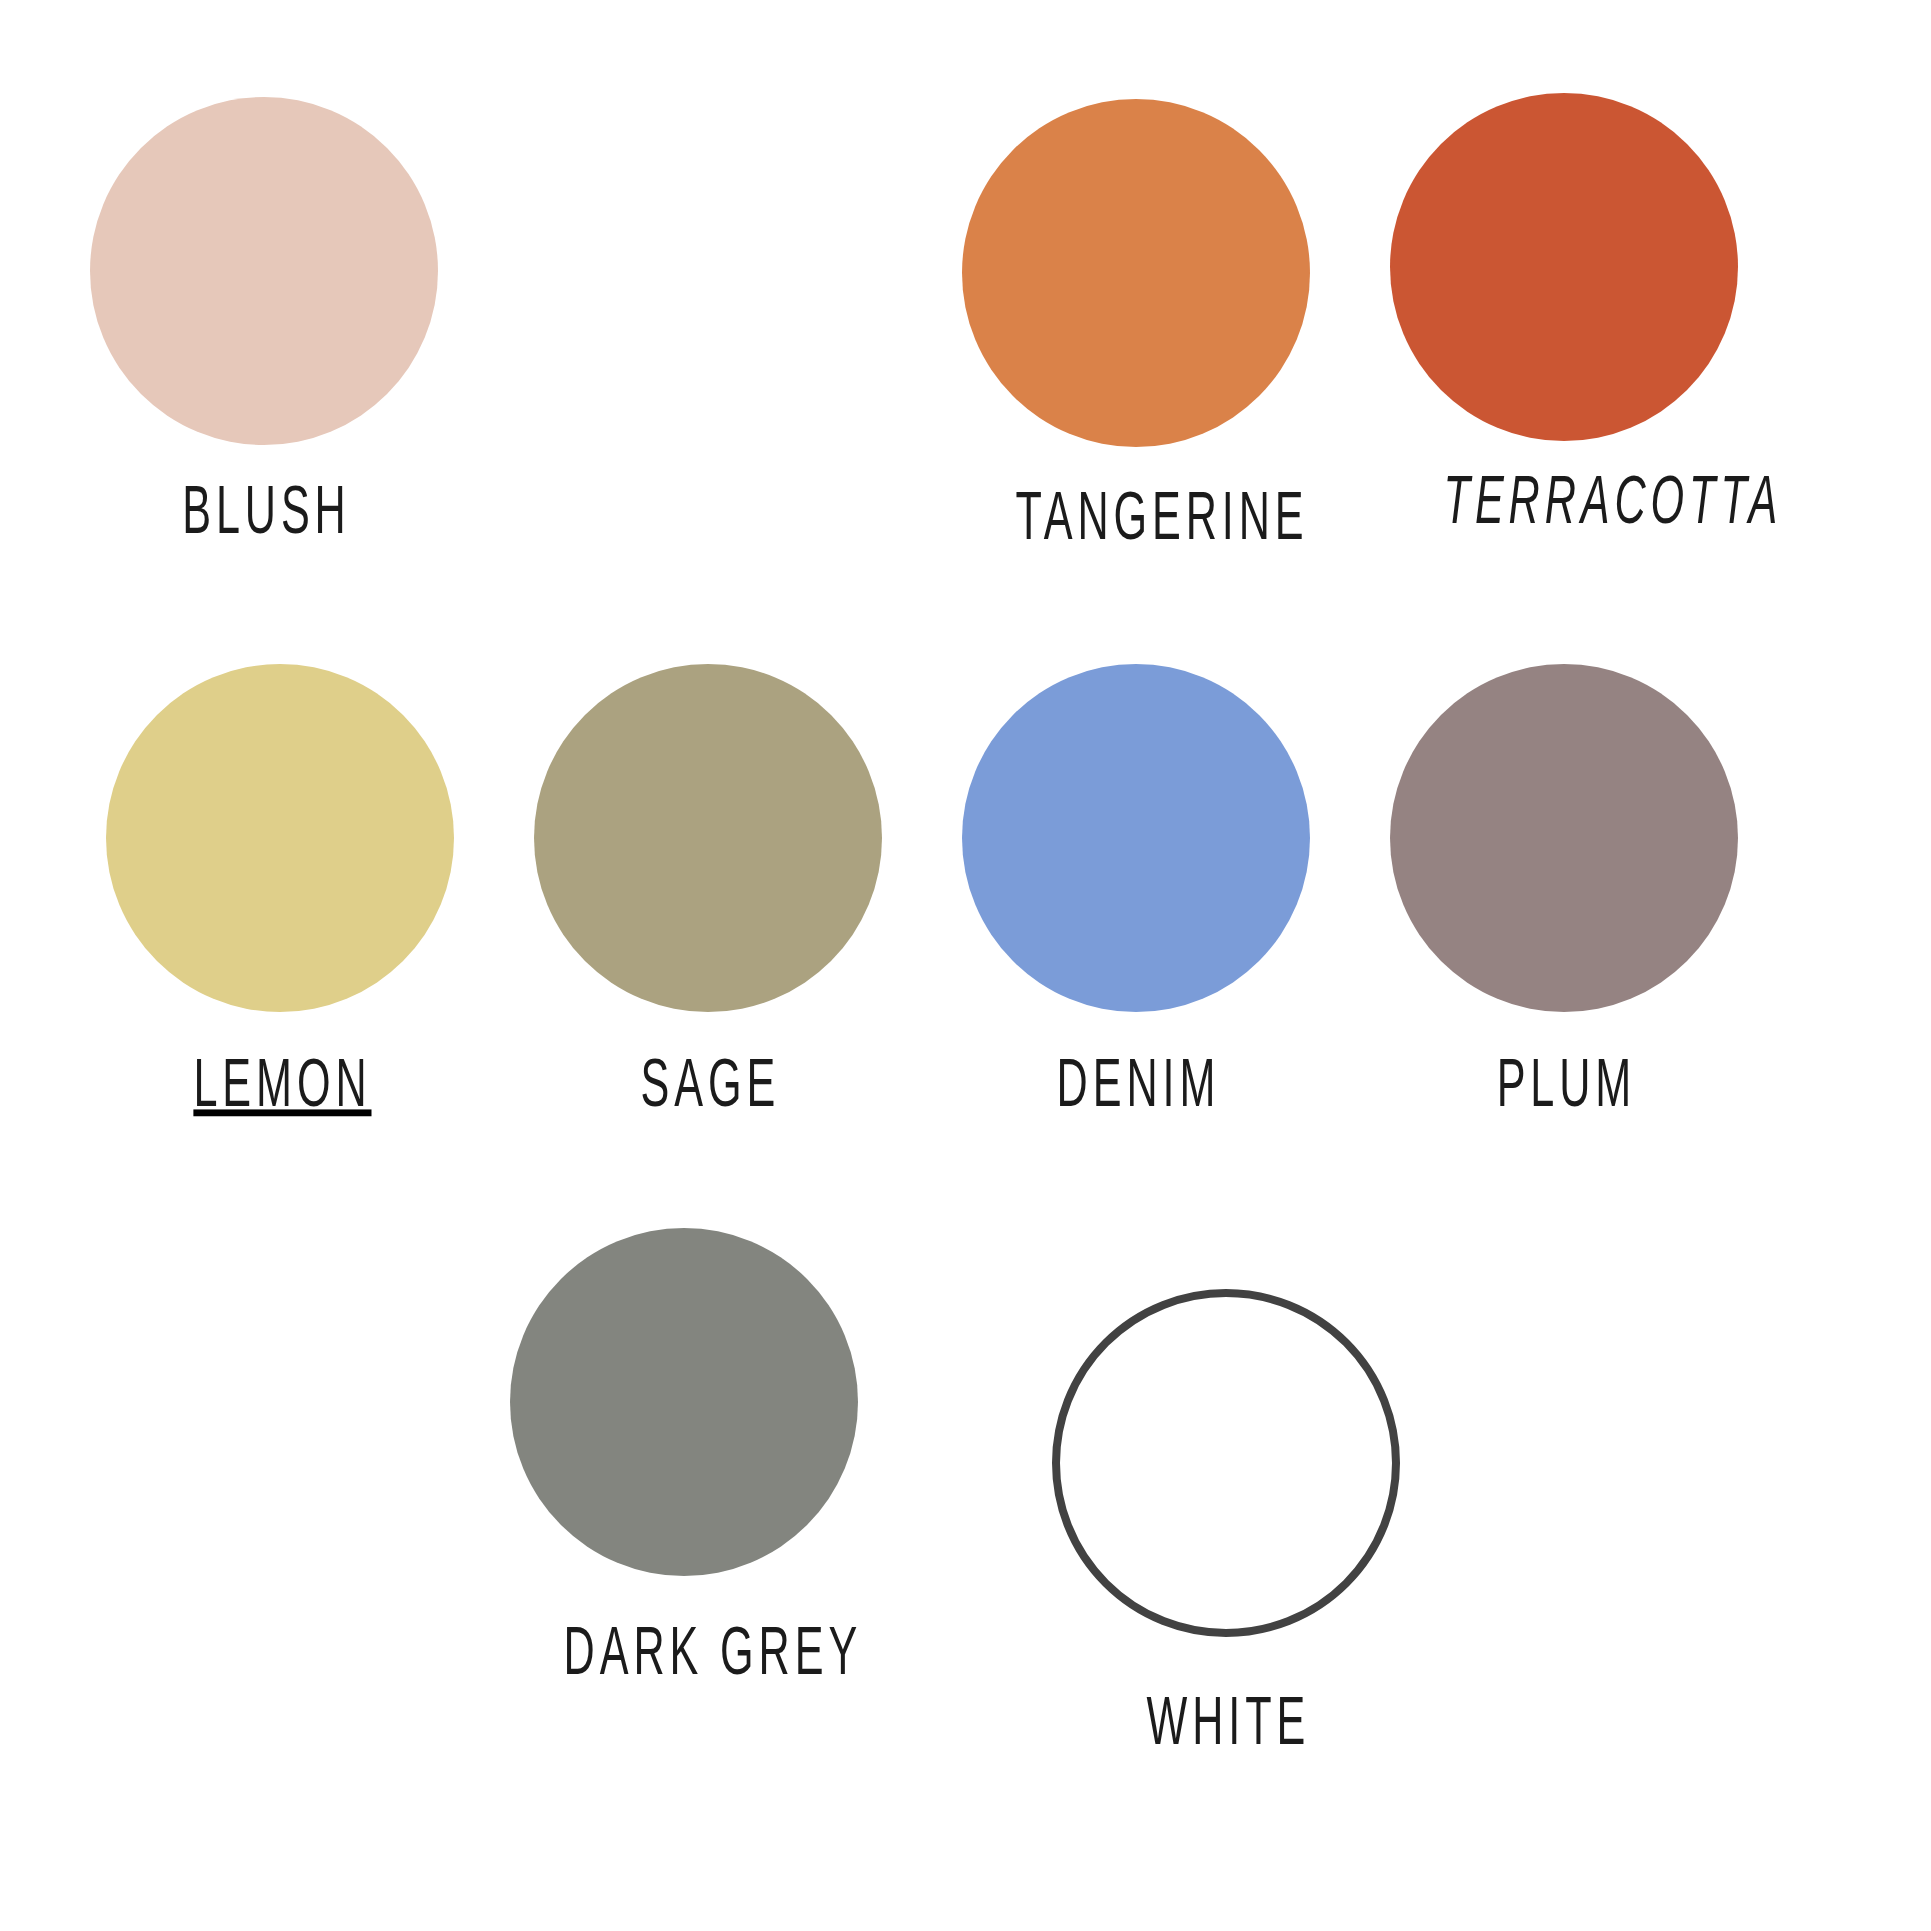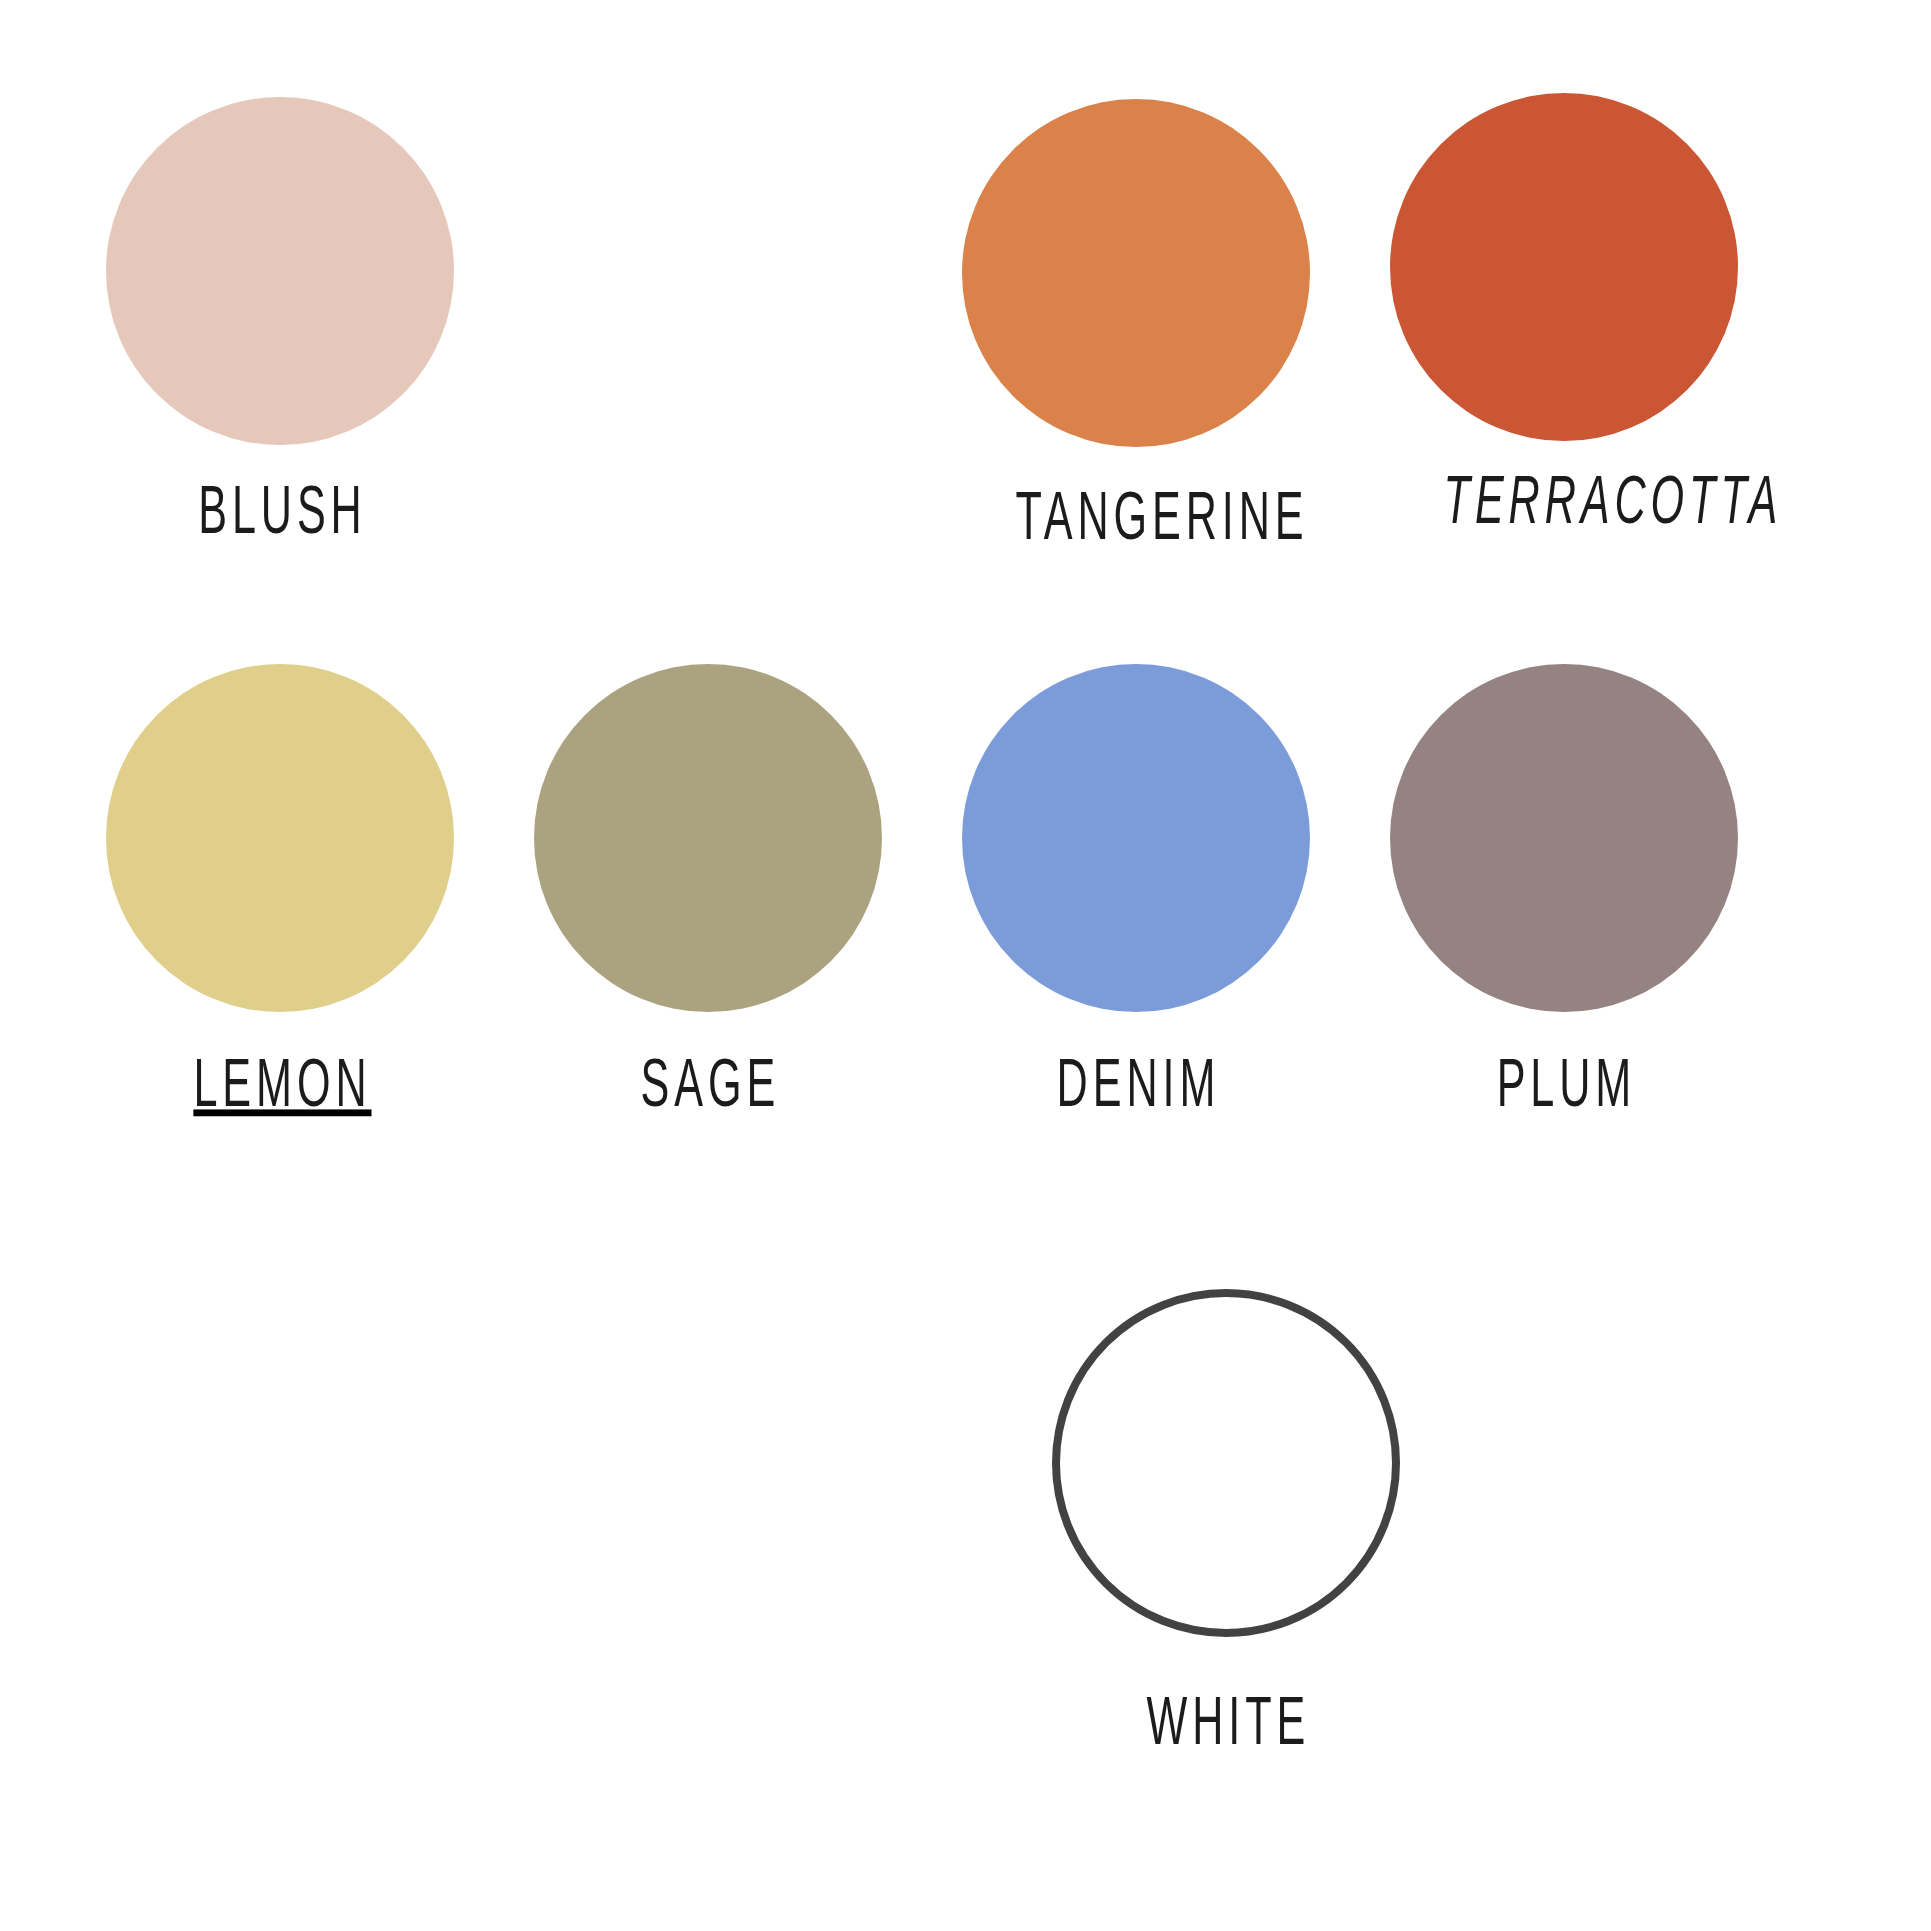--- a/index.html
+++ b/index.html
@@ -53,21 +53,21 @@
     letter-spacing: 6.8px;
     text-indent: 6.8px;
     white-space: nowrap;
     
     transform: scaleX(0.72) scaleY(1.14);
     transform-origin: center top;
     -webkit-font-smoothing: antialiased;
   }
 
   
-  .pos-blush      { left: 106px;  top: 97px; }
+  .pos-blush      { left: 90px;  top: 97px; }
   .pos-blush      .swatch-label { margin-top: 31px; }
 
   .pos-deep-pink  { left: 534px;  top: 104px; }
   .pos-deep-pink  .swatch-label { margin-top: 41px; }
 
   .pos-tangerine  { left: 962px;  top: 99px; }
   .pos-tangerine  .swatch-label { margin-top: 35px; }
 
   .pos-terracotta { left: 1390px; top: 93px; font-style: italic; }
   .pos-terracotta .swatch-label { margin-top: 25px; }
@@ -126,20 +126,24 @@
   <div class="swatch pos-denim">
     <span class="swatch-disc" style="background-color: rgb(123, 156, 216);"></span>
     <span class="swatch-label" style="color: rgb(27, 27, 27);">DENIM</span>
   </div>
 
   <div class="swatch pos-plum">
     <span class="swatch-disc" style="background-color: rgb(149, 131, 130);"></span>
     <span class="swatch-label" style="color: rgb(27, 27, 27);">PLUM</span>
   </div>
 
+  <div class="swatch pos-dark-grey">
+    <span class="swatch-disc" style="background-color: rgb(131, 133, 127);"></span>
+    <span class="swatch-label" style="color: rgb(27, 27, 27);">DARK GREY</span>
+  </div>
 
   <div class="swatch pos-white">
     <span class="swatch-disc is-outlined" style="border-color: rgb(66, 66, 66);"></span>
     <span class="swatch-label" style="color: rgb(27, 27, 27);">WHITE</span>
   </div>
 
 </div>
 
 
 </body></html>

